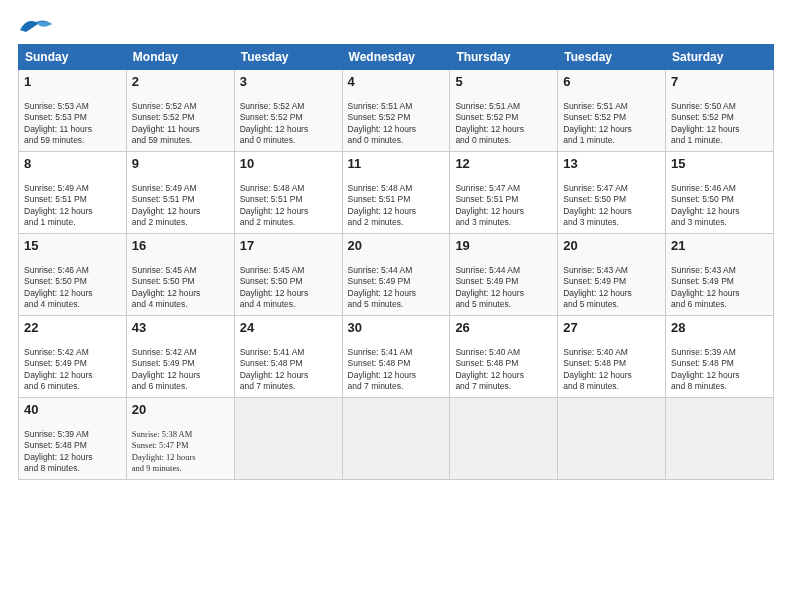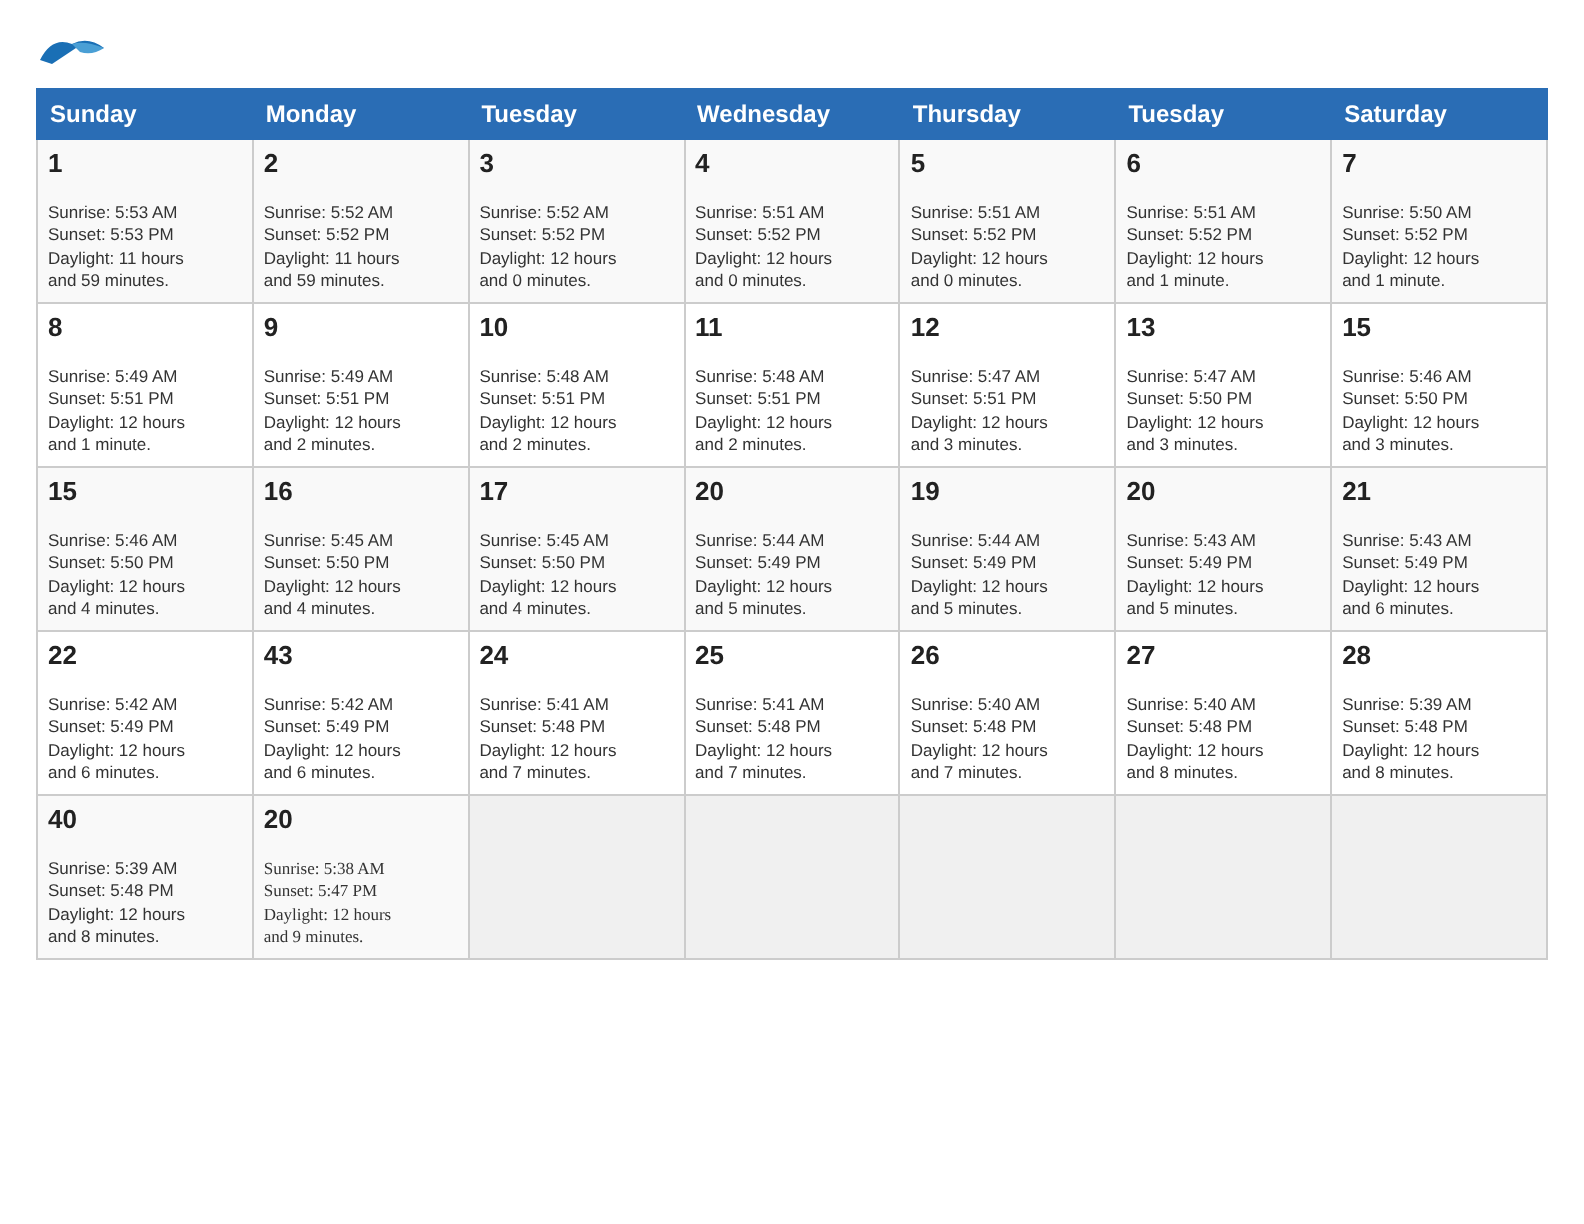--- a/index.html
+++ b/index.html
@@ -297,21 +297,21 @@
 and 6 minutes.</div>
           </td>
           <td>
             <span class="day-num">24</span>
             <div class="day-info" style="white-space: pre-line;">Sunrise: 5:41 AM
 Sunset: 5:48 PM
 Daylight: 12 hours
 and 7 minutes.</div>
           </td>
           <td>
-            <span class="day-num">25</span>
+            <span class="day-num">30</span>
             <div class="day-info" style="white-space: pre-line;">Sunrise: 5:41 AM
 Sunset: 5:48 PM
 Daylight: 12 hours
 and 7 minutes.</div>
           </td>
           <td>
             <span class="day-num">26</span>
             <div class="day-info" style="white-space: pre-line;">Sunrise: 5:40 AM
 Sunset: 5:48 PM
 Daylight: 12 hours

